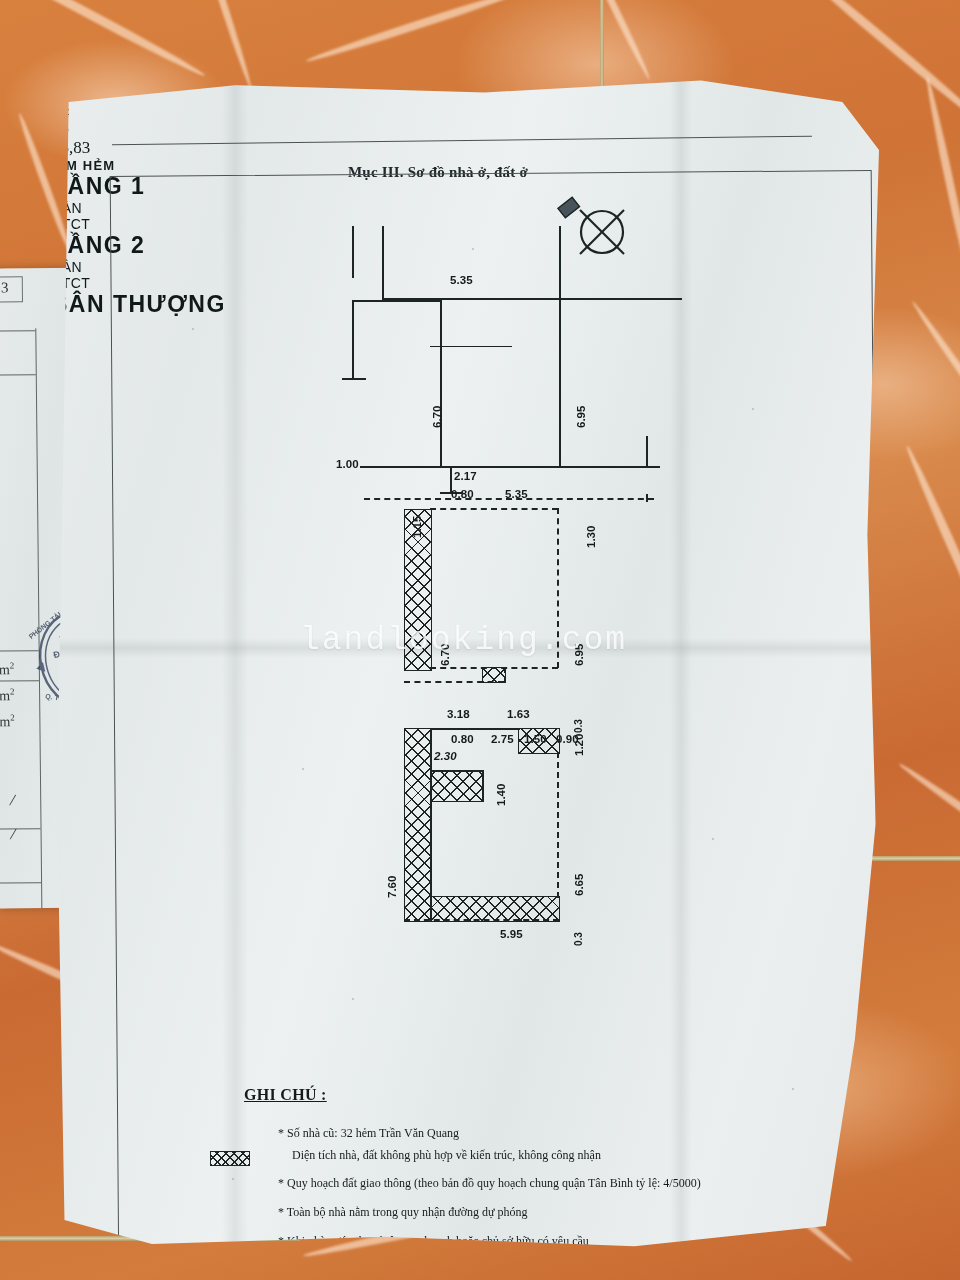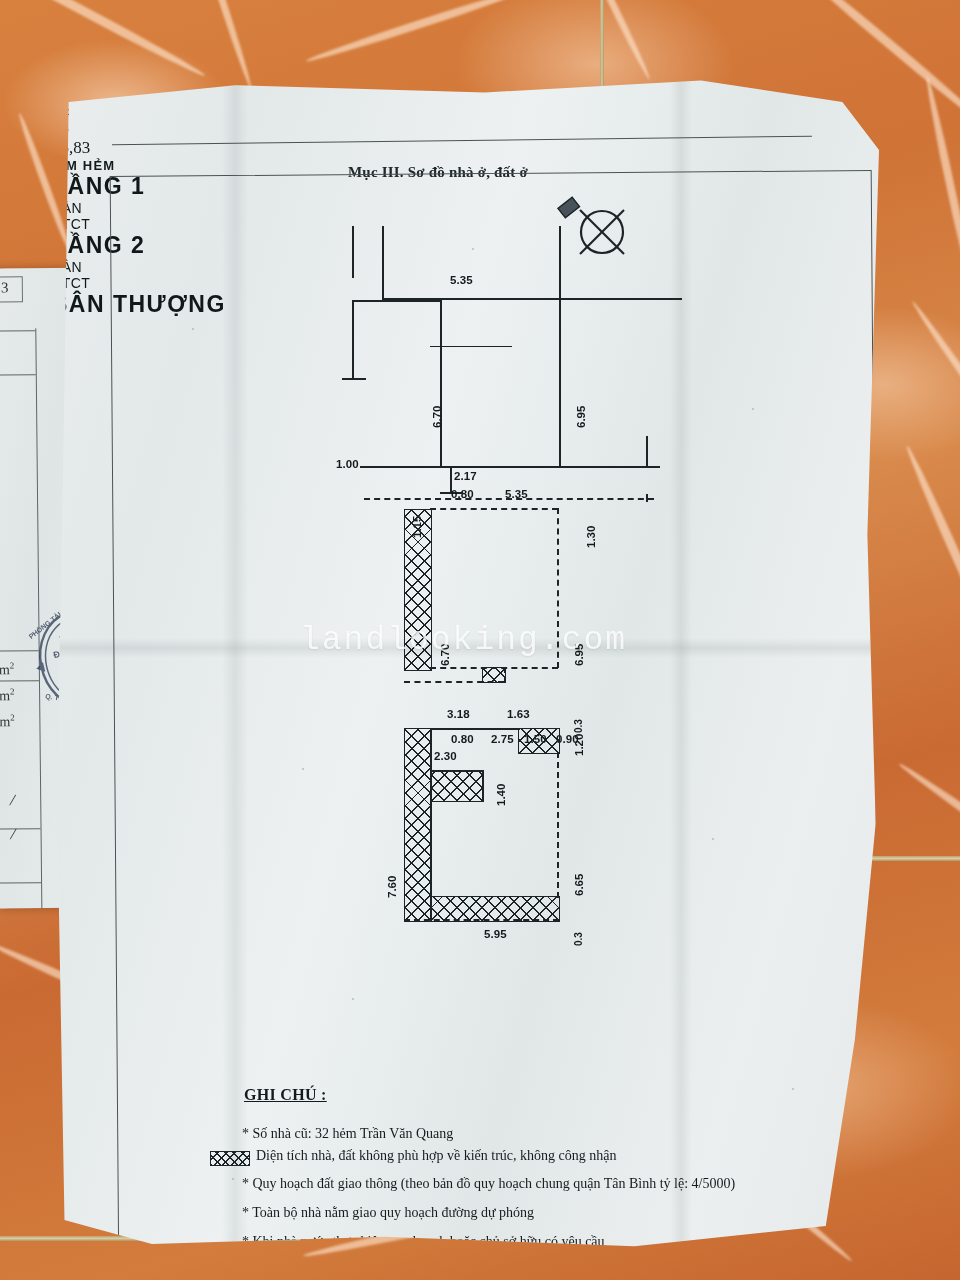--- a/index.html
+++ b/index.html
@@ -70,21 +70,21 @@
   .hatch{position:absolute;
     background-image:
       repeating-linear-gradient(45deg, #1c2426 0 1.4px, transparent 1.4px 9px),
       repeating-linear-gradient(-45deg, #1c2426 0 1.4px, transparent 1.4px 9px);
     border:1.6px solid #1c2426;}
 
   
   #notes{position:absolute;left:150px;top:1000px;width:690px;}
   .note-title{font-family:"Liberation Serif",serif;font-weight:bold;font-size:16px;
     text-decoration:underline;color:#141b1d;letter-spacing:.3px;}
-  .note-line{font-family:"Liberation Serif",serif;font-size:14px;color:#151c1e;white-space:nowrap;}
+  .note-line{font-family:"Liberation Serif",serif;font-size:12px;color:#151c1e;white-space:nowrap;margin-left:36px;}
   .note-row{position:absolute;}
   .swatch{position:absolute;width:38px;height:13px;border:1px solid #1c2426;
     background-image:
       repeating-linear-gradient(45deg, #1c2426 0 1.2px, transparent 1.2px 6px),
       repeating-linear-gradient(-45deg, #1c2426 0 1.2px, transparent 1.2px 6px);}
 
   
   #stamp{position:absolute;left:26px;top:604px;width:92px;height:118px;transform:rotate(-14deg);opacity:.78;}
   .stamp-txt{position:absolute;font-family:"Liberation Sans",sans-serif;color:#2d3a52;
     font-weight:bold;white-space:nowrap;}
@@ -268,36 +268,36 @@
     <div class="dash-h" style="left:352px;top:841px;width:155px;"></div>
     <div class="ln lnh" style="left:378px;top:692px;width:52px;"></div>
     <div class="ln lnv" style="left:430px;top:692px;height:30px;"></div>
 
     <div class="lbl dim" style="left:395px;top:630px;">3.18</div>
     <div class="lbl dim" style="left:455px;top:630px;">1.63</div>
     <div class="lbl dimv" style="left:521px;top:678px;">1.20</div>
     <div class="lbl dimv" style="left:521px;top:818px;">6.65</div>
     <div class="lbl dimv" style="left:521px;top:868px;font-size:10px;">0.3</div>
     <div class="lbl dimv" style="left:334px;top:820px;">7.60</div>
-    <div class="lbl dim" style="left:382px;top:672px;">2.30</div>
+    <div class="lbl dim" style="left:382px;top:672px;font-style:italic;">2.30</div>
     <div class="lbl dimv" style="left:443px;top:728px;">1.40</div>
-    <div class="lbl dim" style="left:384px;top:850px;padding-left:48px;">5.95</div>
+    <div class="lbl dim" style="left:400px;top:850px;padding-left:48px;">5.95</div>
 
     <div class="sanlbl" style="left:388px;top:776px;">SÀN</div>
     <div class="sanlbl" style="left:388px;top:794px;">BTCT</div>
 
     <div class="floorlbl" style="left:490px;top:862px;">SÂN THƯỢNG</div>
   </div>
 
   <div id="notes">
     <div class="note-title note-row" style="left:42px;top:8px;">GHI CHÚ :</div>
     <div class="note-line note-row" style="left:40px;top:48px;">* Số nhà cũ: 32 hẻm Trần Văn Quang</div>
     <div class="swatch" style="left:8px;top:73px;"></div>
     <div class="note-line note-row" style="left:54px;top:70px;">Diện tích nhà, đất không phù hợp về kiến trúc, không công nhận</div>
     <div class="note-line note-row" style="left:40px;top:98px;">* Quy hoạch đất giao thông (theo bản đồ quy hoạch chung quận Tân Bình tỷ lệ: 4/5000)</div>
-    <div class="note-line note-row" style="left:40px;top:127px;">* Toàn bộ nhà nằm giao quy hoạch đường dự phóng</div>
+    <div class="note-line note-row" style="left:40px;top:127px;">* Toàn bộ nhà nằm trong quy nhận đường dự phóng</div>
     <div class="note-line note-row" style="left:40px;top:156px;">* Khi nhà nước thực hiện quy hoạch hoặc chủ sở hữu có yêu cầu</div>
     <div class="note-line note-row" style="left:58px;top:181px;">cải tạo, sửa chữa nhà ở phải chấp hành theo quy định.</div>
   </div>
 
 </div>
 
 <div id="wm">landlooking.com</div>
 
 </body></html>

